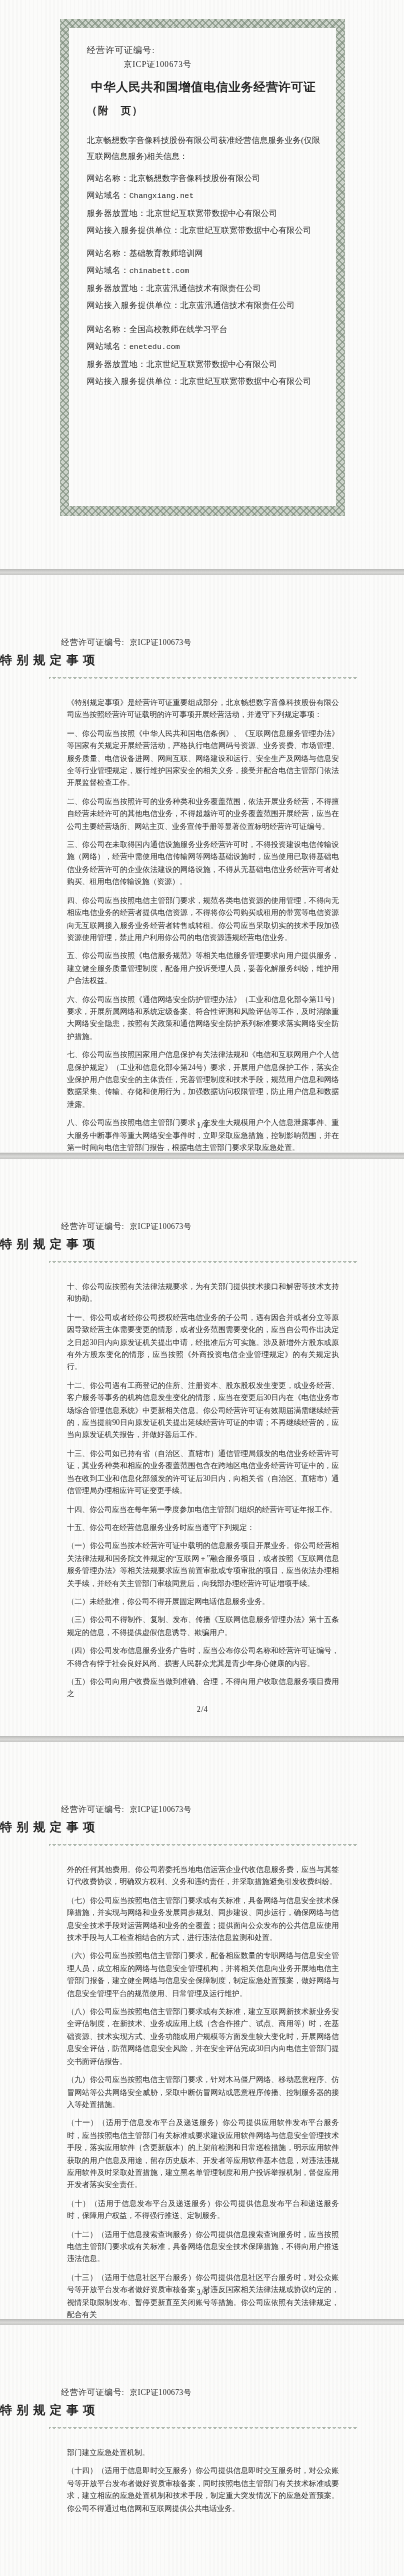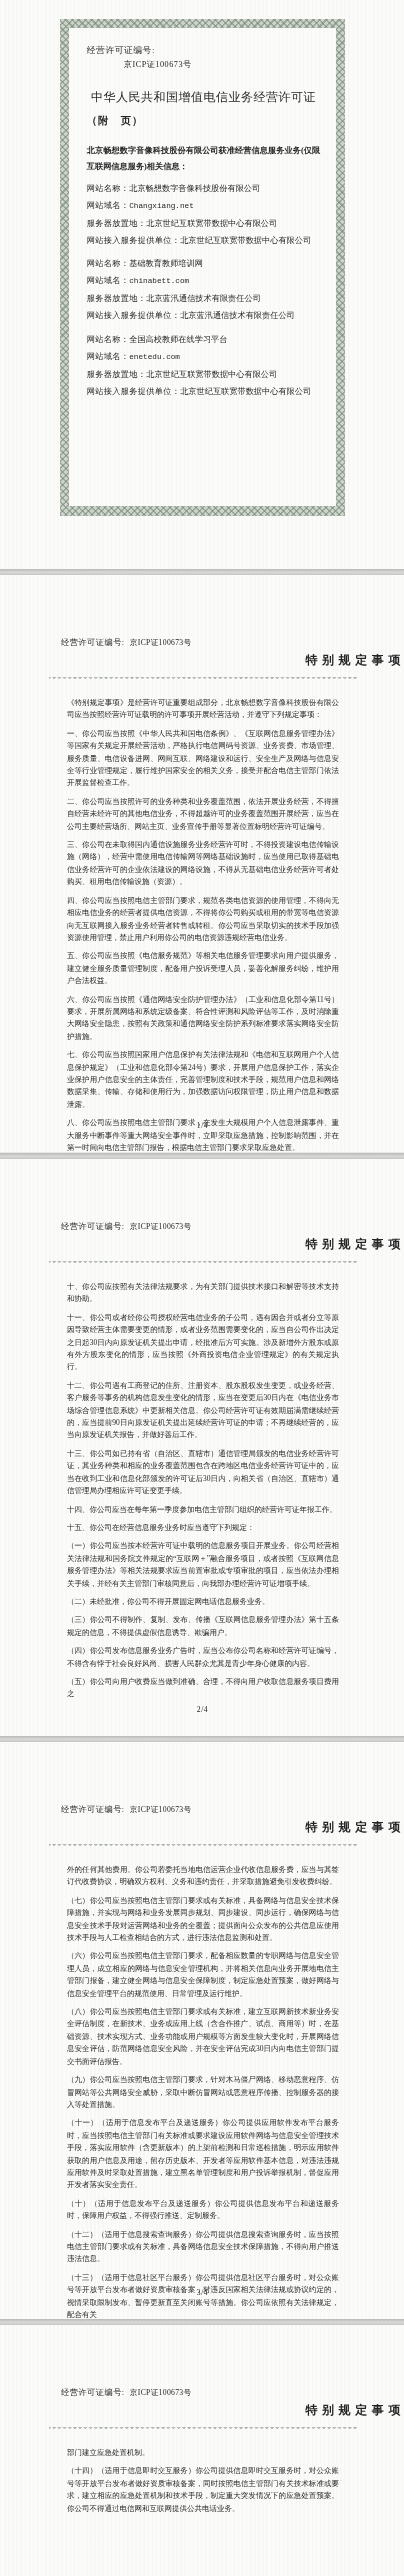--- a/index.html
+++ b/index.html
@@ -32,34 +32,34 @@
   .ornate-inner{
     position:absolute;left:9.3px;top:9.3px;right:9.3px;bottom:9.3px;
     background:
       repeating-linear-gradient(90deg, rgba(0,0,0,0.013) 0 1.5px, rgba(0,0,0,0) 1.5px 4.1px),
       #fbfbfa;
     padding:17.5px 15.5px 0 17.5px;box-sizing:border-box;
   }
   .p1-lic-label{font-size:8.8px;letter-spacing:0.5px;}
   .p1-lic-num{font-size:8.2px;margin:2.1px 0 0 37px;letter-spacing:0.5px;}
   .p1-title{
-    margin:19px 0 0 0;text-align:center;font-size:12px;font-weight:normal;
+    margin:9px 0 0 0;text-align:center;font-size:12px;font-weight:bold;
     letter-spacing:0.5px;white-space:nowrap;
   }
   .p1-subtitle{font-size:10.3px;font-weight:bold;margin-top:7.2px;letter-spacing:1px;}
-  .p1-intro{font-size:8.2px;line-height:15.5px;margin:15.5px 0 7.2px 0;text-align:justify;font-weight:bold;}
+  .p1-intro{font-size:8.2px;line-height:15.5px;margin:15.5px 0 7.2px 0;text-align:justify;}
   .site-group{margin-bottom:7.7px;}
   .field-line{font-size:8.2px;line-height:15.5px;margin-bottom:1.5px;text-align:justify;}
   .field-label{letter-spacing:0.3px;}
   .field-value.latin{font-family:"Liberation Mono","DejaVu Sans Mono",monospace;font-size:7.7px;}
   
   .prov-head{position:absolute;left:61px;top:62px;font-size:8.2px;letter-spacing:0.5px;white-space:nowrap;}
   .prov-head .num{font-size:7.7px;margin-left:5.2px;letter-spacing:0.3px;}
   .prov-title{
-    position:absolute;left:0;top:77px;width:405px;text-align:right;
+    position:absolute;left:0;top:77px;width:405px;text-align:left;
     font-size:12px;font-weight:bold;letter-spacing:4.6px;
   }
   .zigzag{
     position:absolute;left:49px;top:102px;width:308px;height:3.6px;opacity:.75;
     background:
       linear-gradient(135deg,#93a193 25%,rgba(0,0,0,0) 25%) 0 0/5.2px 3.6px repeat-x,
       linear-gradient(45deg,rgba(0,0,0,0) 75%,#93a193 75%) 0 0/5.2px 3.6px repeat-x;
   }
   .prov-body{position:absolute;left:61px;top:116px;width:284px;}
   .para{font-size:7.5px;line-height:12.4px;text-align:justify;margin:6px;}

